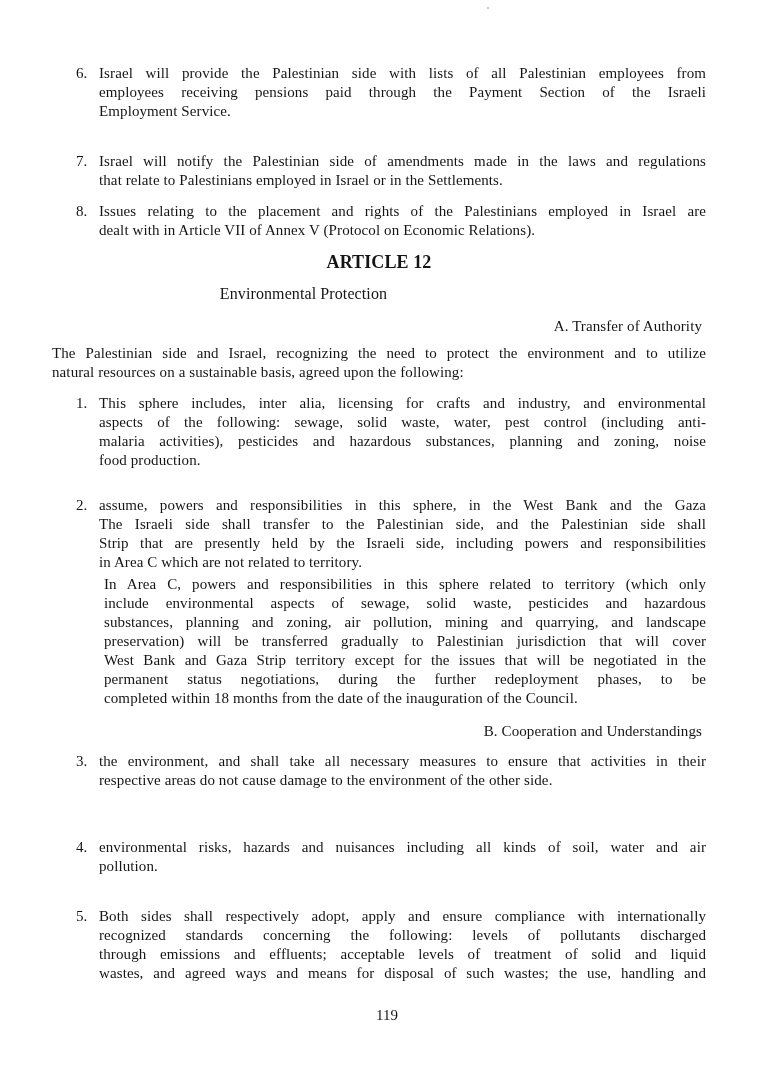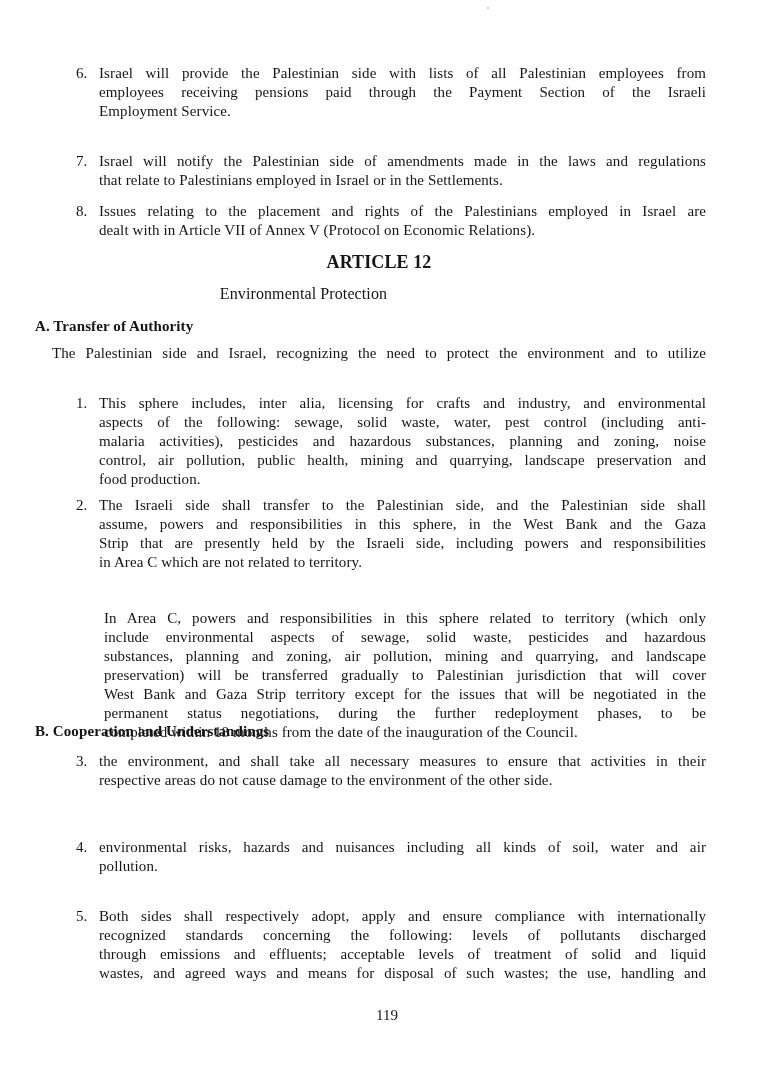--- a/index.html
+++ b/index.html
@@ -26,21 +26,21 @@
   .paragraph { left: 52px; width: 654px; }
   .sub-paragraph { left: 104px; width: 602px; }
   .heading {
     left: 0; width: 758px;
     text-align: center; font-weight: bold; font-size: 18px;
   }
   .subheading {
     left: 0; width: 607px;
     text-align: center; font-size: 16px;
   }
-  .section-heading { left: 35px; width: 654px; font-weight: bold; }
+  .section-heading { left: 48px; width: 654px; font-weight: normal; text-align: right; }
   .page-number {
     position: absolute; top: 1007px; left: 8px; width: 758px;
     text-align: center; font-size: 15px;
   }
   .scan-dot {
     position: absolute; top: 7px; left: 487px;
     width: 2px; height: 2px; background: #b9b9b9; border-radius: 50%;
   }
 </style>
 </head>
@@ -63,37 +63,37 @@
     <div class="block list-item" style="top: 202px;">
       <span class="num">8.</span>
       <div class="line">Issues relating to the placement and rights of the Palestinians employed in Israel are</div>
       <div class="line last">dealt with in Article VII of Annex V (Protocol on Economic Relations).</div>
     </div>
     <div class="block heading" style="top: 253px;">ARTICLE 12</div>
     <div class="block subheading" style="top: 284px;">Environmental Protection</div>
     <div class="block section-heading" style="top: 317px;">A. Transfer of Authority</div>
     <div class="block paragraph" style="top: 344px;">
       <div class="line">The Palestinian side and Israel, recognizing the need to protect the environment and to utilize</div>
+      <div class="line last">natural resources on a sustainable basis, agreed upon the following:</div>
     </div>
     <div class="block list-item" style="top: 394px;">
       <span class="num">1.</span>
       <div class="line">This sphere includes, inter alia, licensing for crafts and industry, and environmental</div>
       <div class="line">aspects of the following: sewage, solid waste, water, pest control (including anti-</div>
       <div class="line">malaria activities), pesticides and hazardous substances, planning and zoning, noise</div>
-      <div class="line">control, air pollution, public health, mining and quarrying, landscape preservation and</div>
       <div class="line last">food production.</div>
     </div>
     <div class="block list-item" style="top: 496px;">
       <span class="num">2.</span>
+      <div class="line">assume, powers and responsibilities in this sphere, in the West Bank and the Gaza</div>
       <div class="line">The Israeli side shall transfer to the Palestinian side, and the Palestinian side shall</div>
-      <div class="line">assume, powers and responsibilities in this sphere, in the West Bank and the Gaza</div>
       <div class="line">Strip that are presently held by the Israeli side, including powers and responsibilities</div>
       <div class="line last">in Area C which are not related to territory.</div>
     </div>
-    <div class="block sub-paragraph" style="top: 609px; font-family: Liberation Serif, serif;">
+    <div class="block sub-paragraph" style="top: 575px; font-family: Liberation Serif, serif;">
       <div class="line">In Area C, powers and responsibilities in this sphere related to territory (which only</div>
       <div class="line">include environmental aspects of sewage, solid waste, pesticides and hazardous</div>
       <div class="line">substances, planning and zoning, air pollution, mining and quarrying, and landscape</div>
       <div class="line">preservation) will be transferred gradually to Palestinian jurisdiction that will cover</div>
       <div class="line">West Bank and Gaza Strip territory except for the issues that will be negotiated in the</div>
       <div class="line">permanent status negotiations, during the further redeployment phases, to be</div>
       <div class="line last">completed within 18 months from the date of the inauguration of the Council.</div>
     </div>
     <div class="block section-heading" style="top: 722px;">B. Cooperation and Understandings</div>
     <div class="block list-item" style="top: 752px;">

